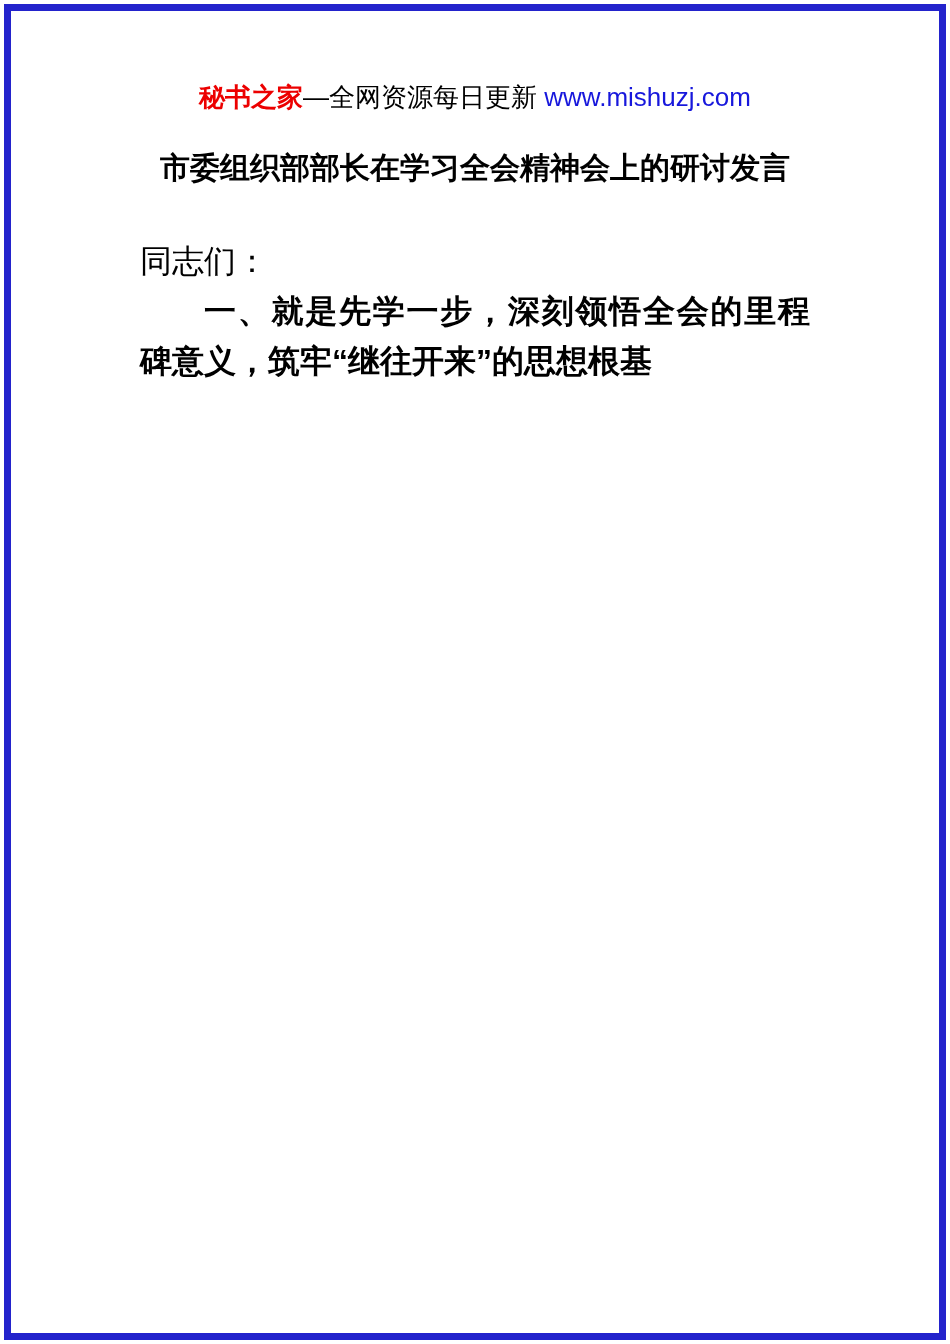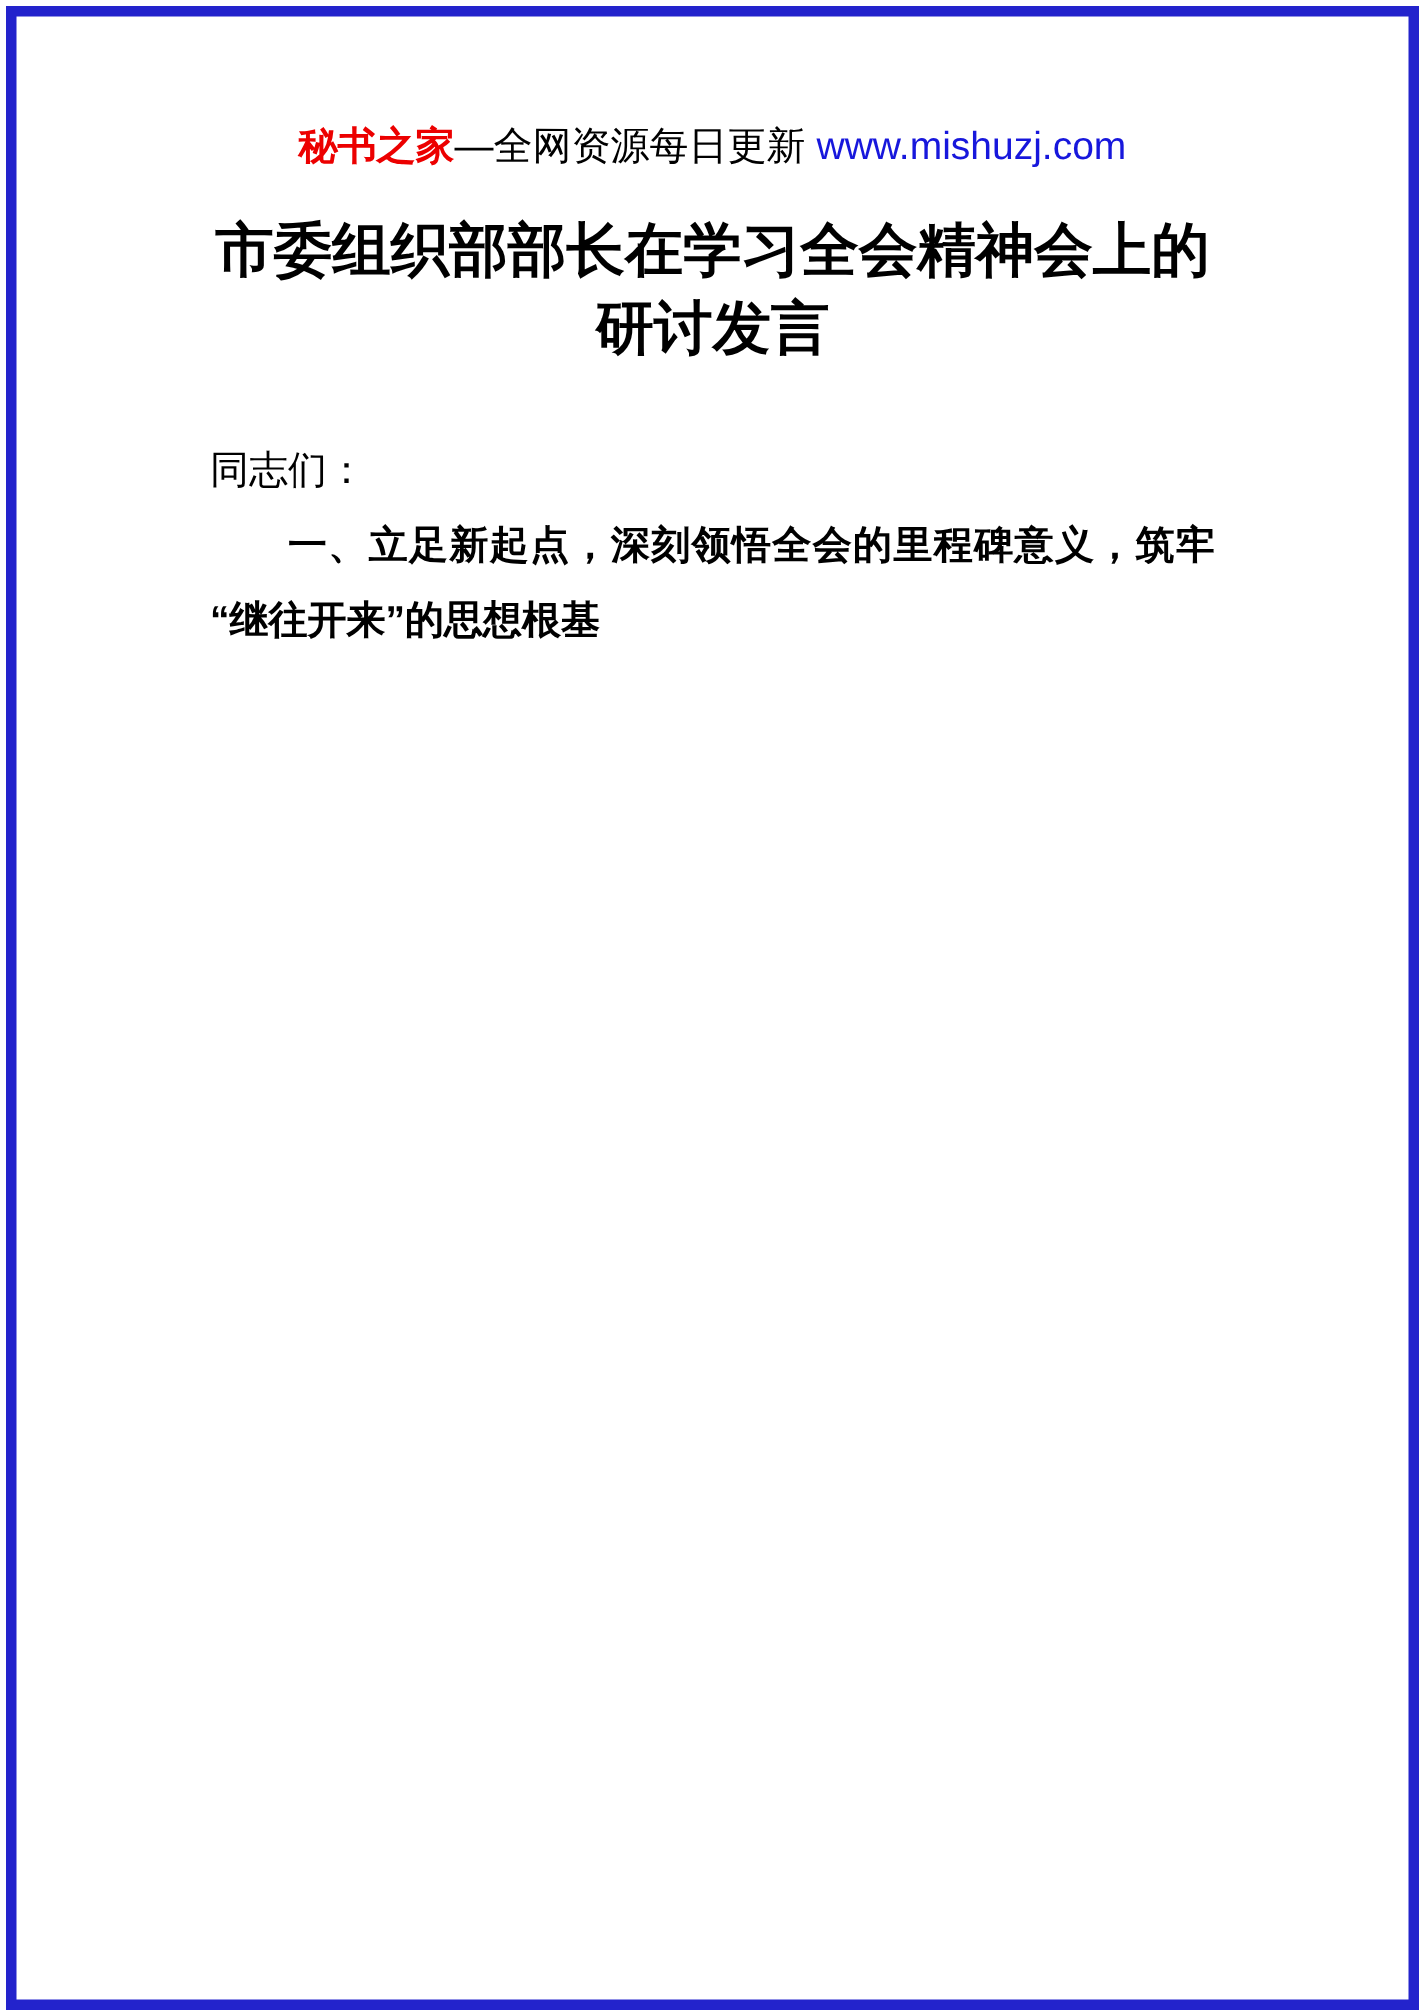--- a/index.html
+++ b/index.html
@@ -27,44 +27,44 @@
     font-size: 26px;
     line-height: 34px;
     white-space: pre;
   }
   .brand { color: #EC0000; font-weight: 700; }
   .tagline { color: #000000; }
   .url { color: #1717DC; }
   .doc-title {
     width: 670px;
     margin: 28px auto 0;
-    font-size: 39px;
+    font-size: 30px;
     line-height: 52px;
     font-weight: 700;
     text-align: center;
   }
   .doc-body {
     width: 670px;
     margin: 42px auto 0;
-    font-size: 26px;
+    font-size: 32px;
     line-height: 50px;
     text-align: justify;
     text-justify: inter-ideograph;
   }
   .doc-body p { margin: 0; }
   .indent { text-indent: 2em; }
   .section-heading { font-weight: 700; }
 </style>
 </head>
 <body>
 
 <div class="page">
   <div class="page-border" style="border-color: rgb(35, 35, 204);"></div>
 
   <div class="site-header"><span class="brand" style="color: rgb(236, 0, 0);">秘书之家</span><span class="tagline">—全网资源每日更新 </span><span class="url" style="color: rgb(23, 23, 220);">www.mishuzj.com</span></div>
 
   <h1 class="doc-title">市委组织部部长在学习全会精神会上的研讨发言</h1>
 
   <div class="doc-body">
     <p>同志们：</p>
-    <p class="indent section-heading">一、立足新起点，深刻领悟全会的里程碑意义，筑牢“继往开来”的思想根基</p>
+    <p class="indent section-heading">一、就是先学一步，深刻领悟全会的里程碑意义，筑牢“继往开来”的思想根基</p>
   </div>
 </div>
 
 </body></html>

